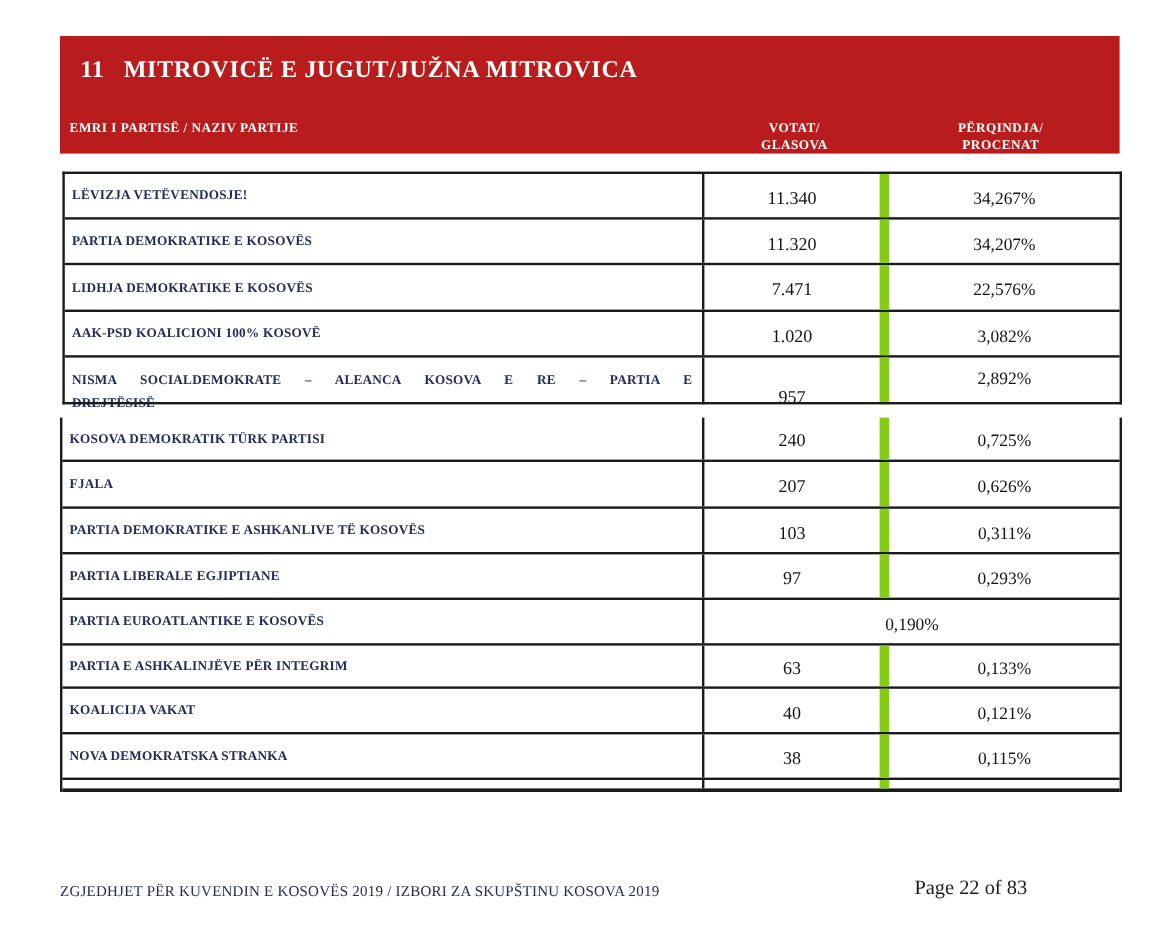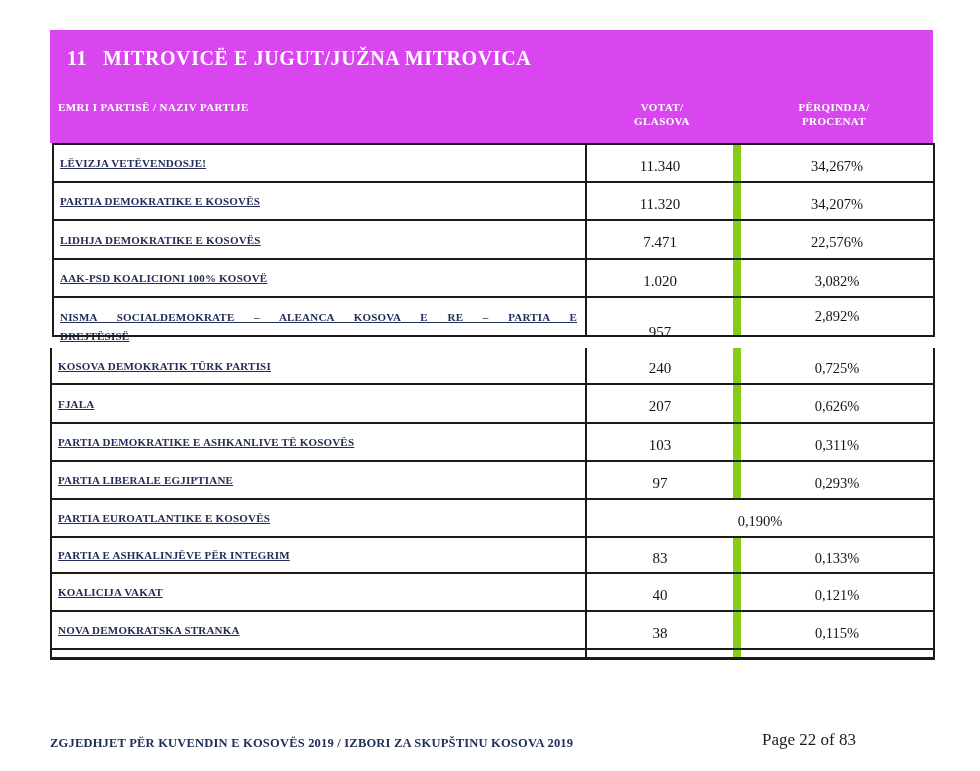--- a/index.html
+++ b/index.html
@@ -9,22 +9,22 @@
     height: 771px;
     background: #ffffff;
     font-family: "Liberation Serif", "DejaVu Serif", serif;
     overflow: hidden;
   }
 
   
   .band {
     position: absolute;
     left: 50px; top: 30px;
-    width: 883px; height: 113px;
-    background: #d946ef;
+    width: 883px; height: 98px;
+    background: #b91c1c;
     color: #ffffff;
   }
   .band-title {
     position: absolute;
     left: 17px; top: 17px;
     font-size: 20px;
     font-weight: bold;
     letter-spacing: 0.6px;
     white-space: nowrap;
   }
@@ -68,21 +68,20 @@
   }
   .cell-name {
     width: 533px;
     border-right: 2px solid #1b1b1b;
     padding-left: 6px;
     padding-right: 8px;
     font-size: 11px;
     font-weight: bold;
     color: #222d58;
     letter-spacing: 0.2px;
-    text-decoration: underline;
   }
   .tsec2 .cell-name { width: 535px; }
   .cell-votes {
     width: 154px;
     border-right: 8px solid #84cc16;
     justify-content: center;
     font-size: 15px;
     color: #141414;
     padding-top: 6px;
   }
@@ -123,21 +122,21 @@
   .stub-row {
     height: 10px;
     border-bottom: 3px solid #1b1b1b;
   }
 
   
   .footer-left {
     position: absolute;
     left: 50px; top: 736px;
     font-size: 12.5px;
-    font-weight: bold;
+    font-weight: normal;
     color: #222d58;
     letter-spacing: 0.2px;
     white-space: nowrap;
   }
   .page-num {
     position: absolute;
     left: 762px; top: 730px;
     font-size: 17px;
     color: #1d1d1d;
     white-space: nowrap;
@@ -216,21 +215,21 @@
       <div class="cell cell-name">PARTIA LIBERALE EGJIPTIANE</div>
       <div class="cell cell-votes">97</div>
       <div class="cell cell-pct">0,293%</div>
     </div>
     <div class="trow" style="height:38px">
       <div class="cell cell-name">PARTIA EUROATLANTIKE E KOSOVËS</div>
       <div class="cell cell-pct">0,190%</div>
     </div>
     <div class="trow" style="height:36px">
       <div class="cell cell-name">PARTIA E ASHKALINJËVE PËR INTEGRIM</div>
-      <div class="cell cell-votes">83</div>
+      <div class="cell cell-votes">63</div>
       <div class="cell cell-pct">0,133%</div>
     </div>
     <div class="trow" style="height:38px">
       <div class="cell cell-name">KOALICIJA VAKAT</div>
       <div class="cell cell-votes">40</div>
       <div class="cell cell-pct">0,121%</div>
     </div>
     <div class="trow" style="height:38px">
       <div class="cell cell-name">NOVA DEMOKRATSKA STRANKA</div>
       <div class="cell cell-votes">38</div>

